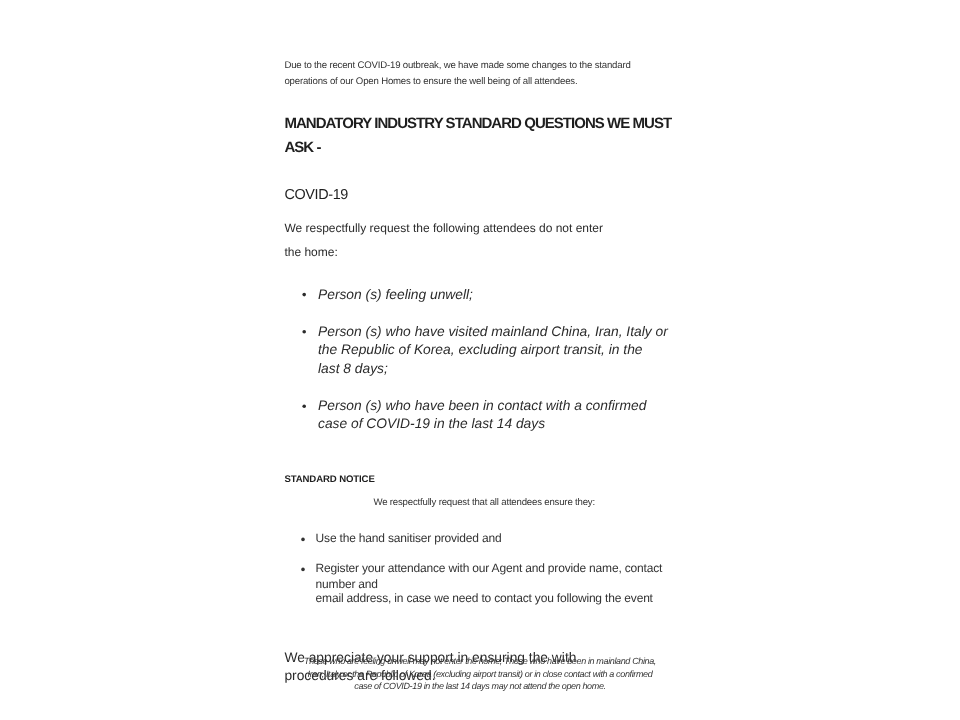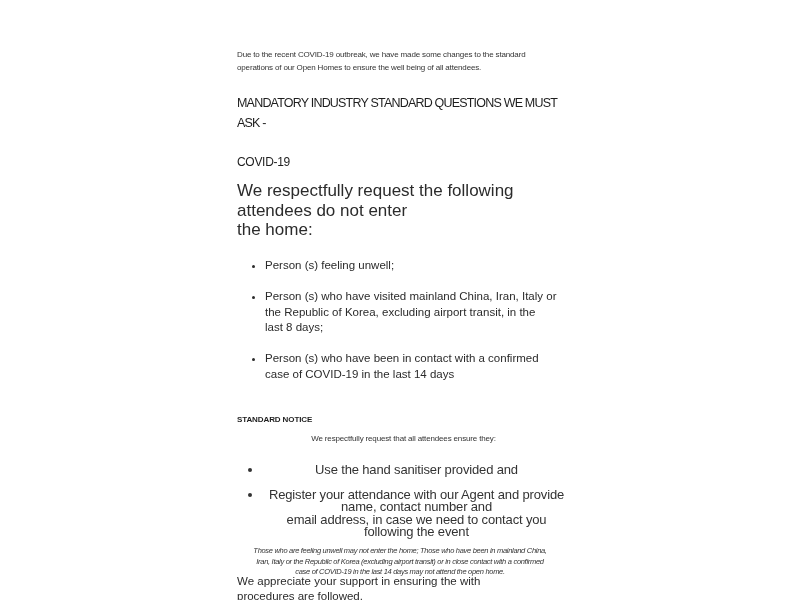--- a/index.html
+++ b/index.html
@@ -27,45 +27,46 @@
   .intro {
     font-size: 8px;
     line-height: 13px;
     letter-spacing: -0.15px;
     color: #333333;
   }
   .main-heading {
     margin-top: 19px !important;
     font-size: 12.5px;
     line-height: 20px;
-    font-weight: normal;
+    font-weight: bold;
     letter-spacing: -0.8px;
     color: #1e1e1e;
   }
   .covid-title {
     margin-top: 21px !important;
     font-size: 12px;
     line-height: 16px;
     font-weight: normal;
     letter-spacing: -0.3px;
     color: #1e1e1e;
   }
   .body-text {
     margin-top: 11px !important;
-    font-size: 17px;
+    font-size: 10px;
     line-height: 19.5px;
     color: #2b2b2b;
   }
   .body-list {
     margin-top: 3px !important;
     padding-left: 28px !important;
     list-style: disc;
     font-size: 11.5px;
     line-height: 15.5px;
     color: #2b2b2b;
+    font-style: italic;
   }
   .body-list li { white-space: pre-line; }
   .small-heading {
     margin-top: 16px !important;
     font-size: 8px;
     line-height: 11px;
     font-weight: bold;
     letter-spacing: -0.1px;
     color: #1e1e1e;
   }
@@ -74,25 +75,24 @@
     font-size: 8px;
     line-height: 12.5px;
     letter-spacing: -0.15px;
     color: #333333;
     text-align: center;
   }
   .small-list {
     margin-top: 6px !important;
     padding-left: 26px !important;
     list-style: disc;
-    font-size: 13px;
+    font-size: 10px;
     line-height: 12.5px;
     letter-spacing: -0.15px;
     color: #333333;
-    text-align: center;
   }
   .small-list li { white-space: pre-line; }
   .followup {
     margin-top: 14px !important;
     font-size: 8px;
     line-height: 12.5px;
     letter-spacing: -0.15px;
     color: #333333;
   }
   .closing {

